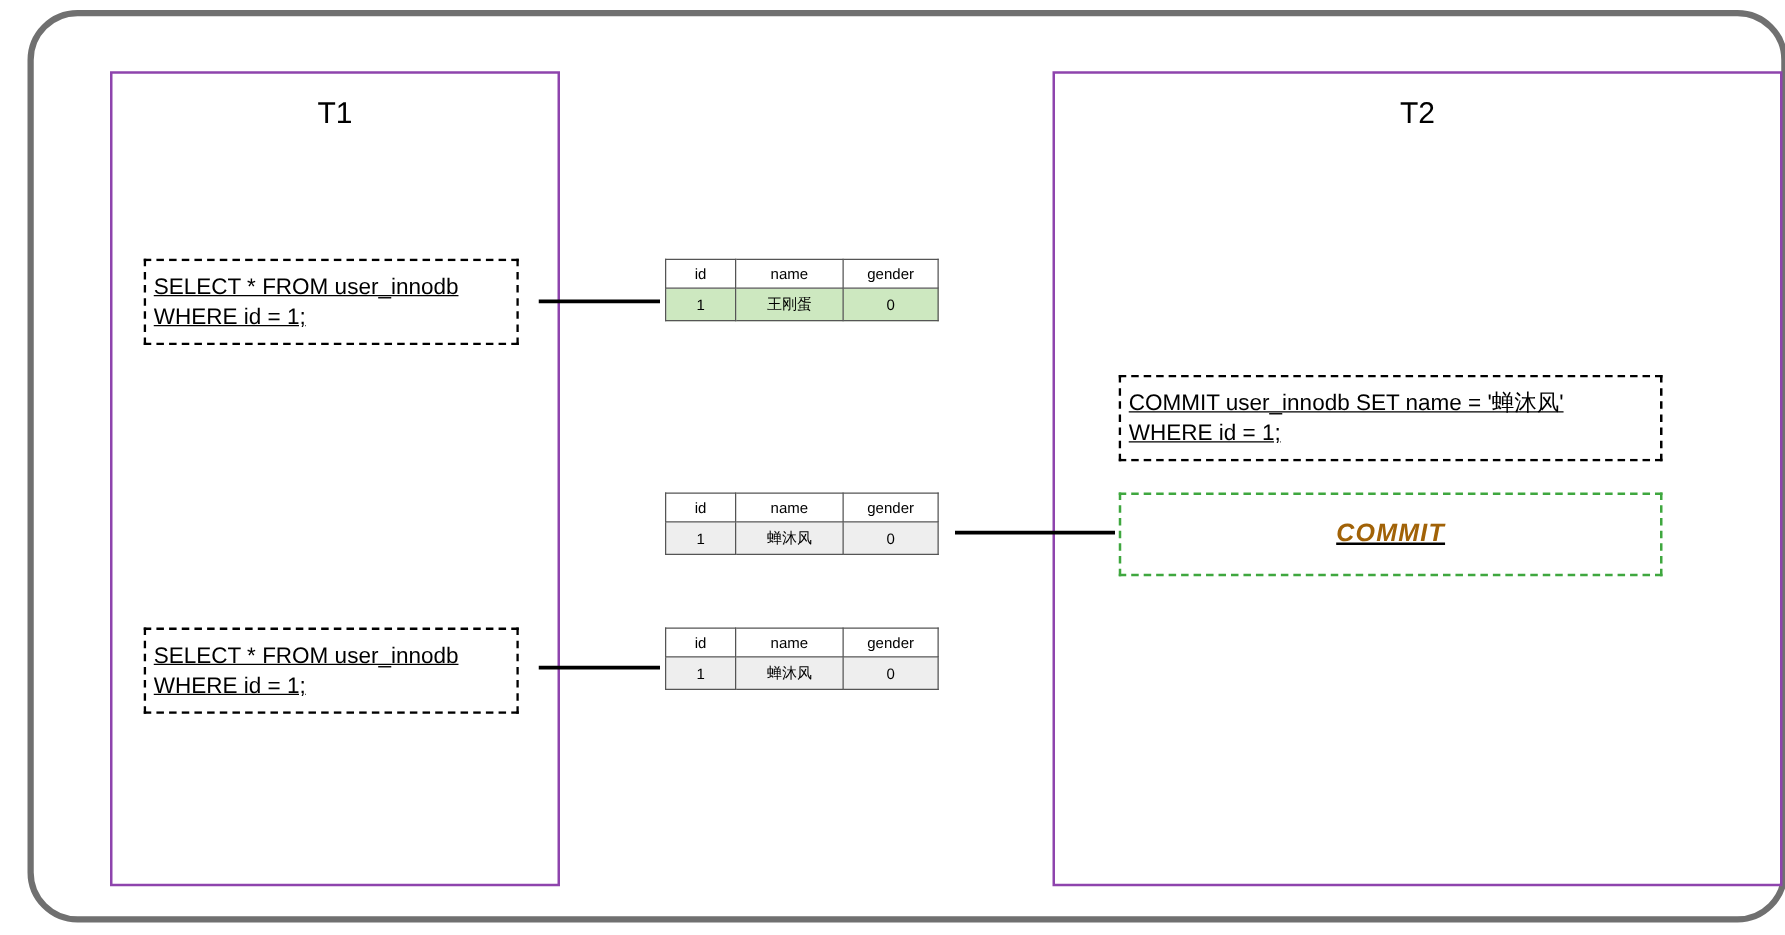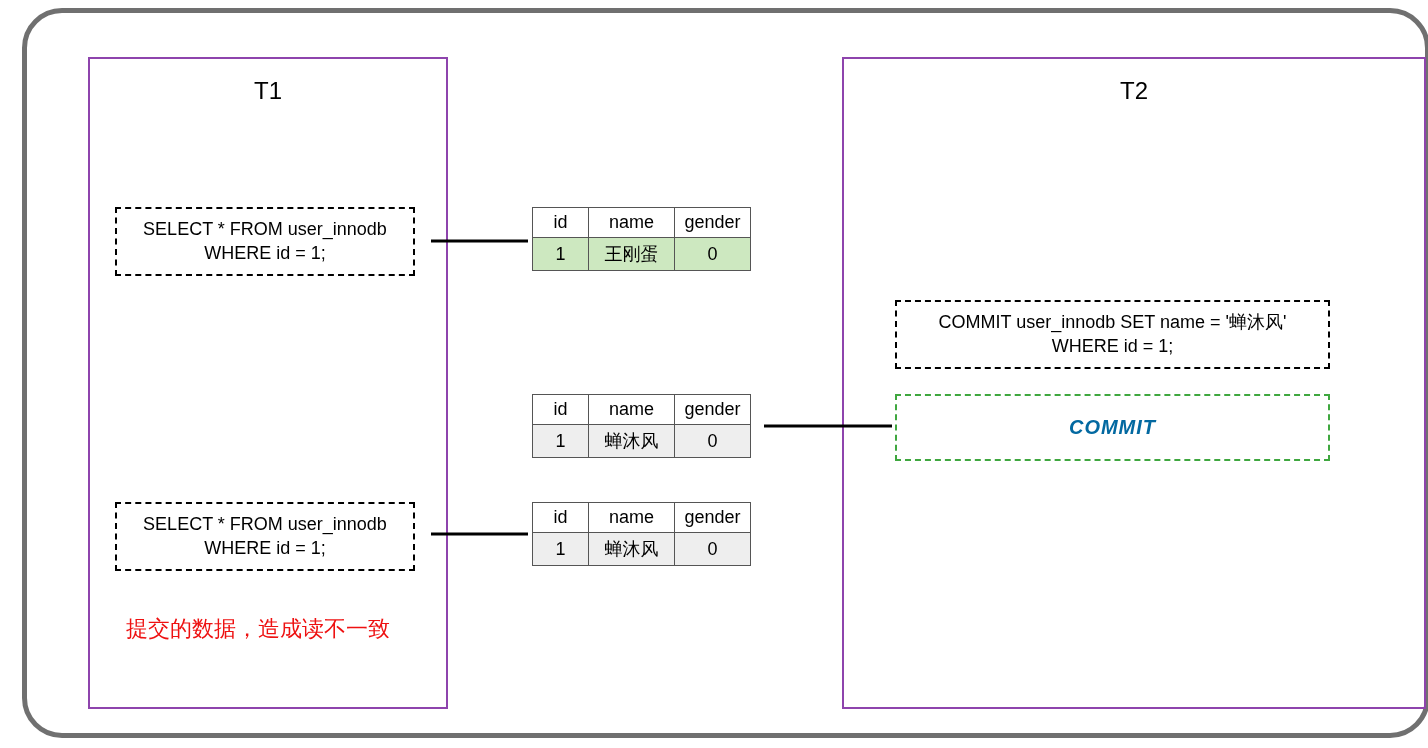--- a/index.html
+++ b/index.html
@@ -46,23 +46,23 @@
     top: 18px;
     background: #fff;
     width: 56px;
     margin: 0 auto;
   }
 
   
   .box {
     position: absolute;
     box-sizing: border-box;
-    text-align: center;
     font-size: 18px;
     color: #000;
+    text-decoration: underline;
   }
   .dashed-black {
     border: 2.5px dashed #000;
     background: #fff;
   }
   .box .inner {
     position: relative;
     z-index: 2;
     padding: 8px 6px;
     line-height: 1.35;
@@ -78,30 +78,30 @@
   }
   .commit-text {
     position: relative;
     z-index: 2;
     display: flex;
     align-items: center;
     justify-content: center;
     height: 100%;
     font-style: italic;
     font-weight: bold;
-    color: #0369a1;
+    color: #a16207;
     font-size: 20px;
     letter-spacing: 1px;
   }
 
   
   .tbl {
     position: absolute;
     border-collapse: collapse;
-    font-size: 18px;
+    font-size: 12px;
     background: #fff;
     border-radius: 25px;
   }
   .tbl th, .tbl td {
     border: 1.5px solid #555;
     padding: 4px 0;
     text-align: center;
   }
   .tbl th { background: #fff; font-weight: normal; }
   .tbl .col-id { width: 55px; }
@@ -222,17 +222,16 @@
 
     <svg class="arrow" style="left:721px; top:398px; width:148px; height:30px;">
       <line x1="144" y1="15" x2="16" y2="15" stroke="#000" stroke-width="3" marker-end="url(#arrHead)"></line>
     </svg>
 
     <svg class="arrow" style="left:388px; top:506px; width:117px; height:30px;">
       <line x1="113" y1="15" x2="16" y2="15" stroke="#000" stroke-width="3" marker-end="url(#arrHead)"></line>
     </svg>
 
     <div class="anno" style="left:99px; top:601px; width:320px;">
-      <div>提交的数据，造成读不一致</div>
     </div>
 
   </div>
 </div>
 
 </body></html>

